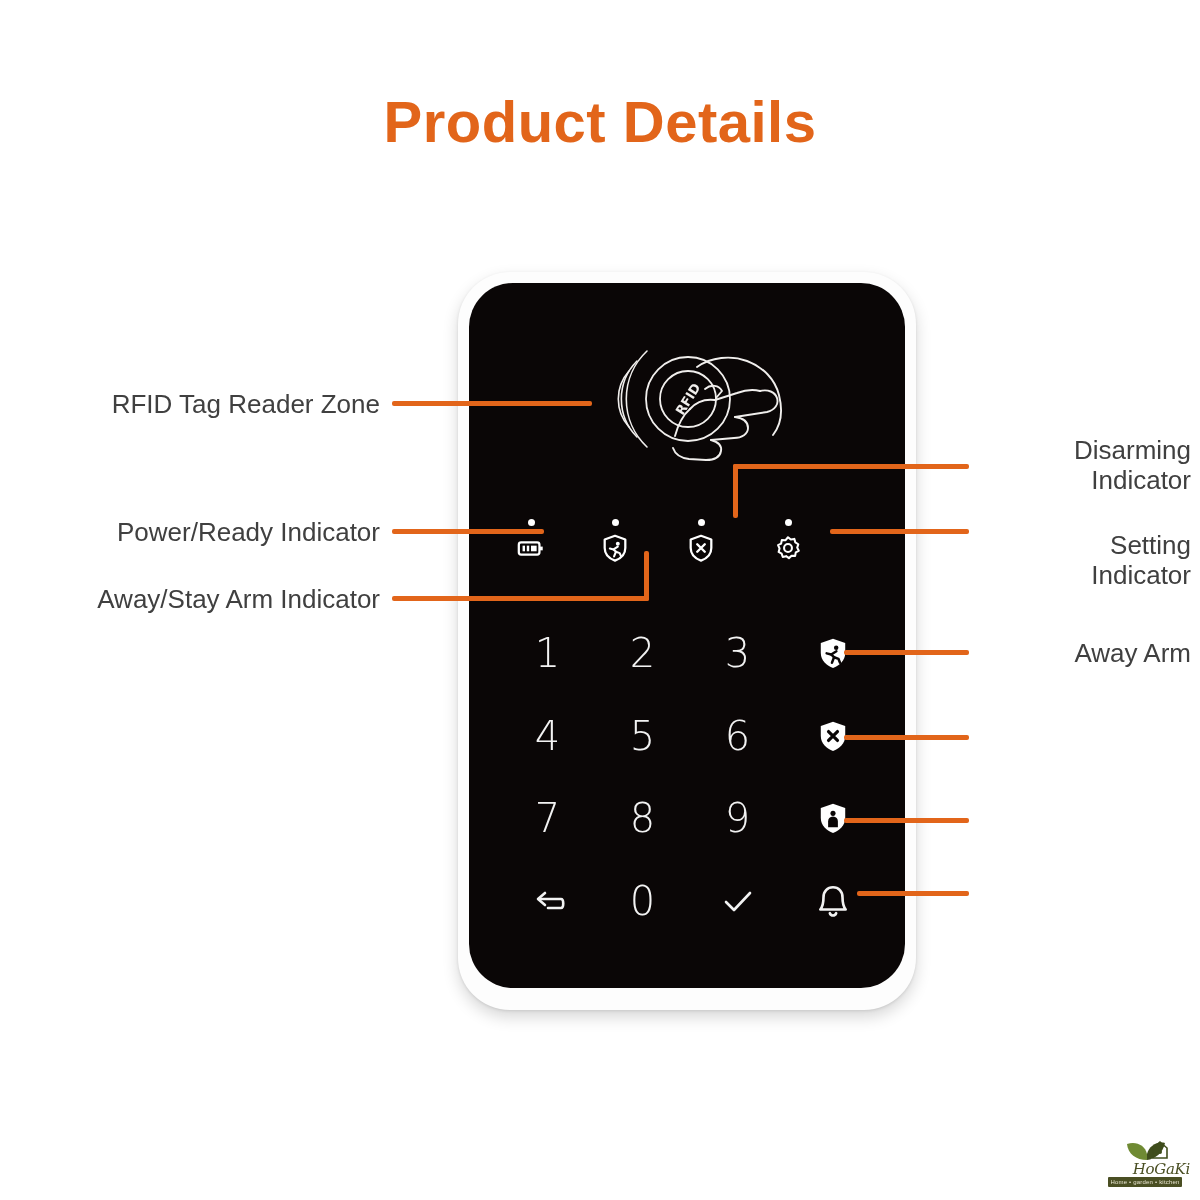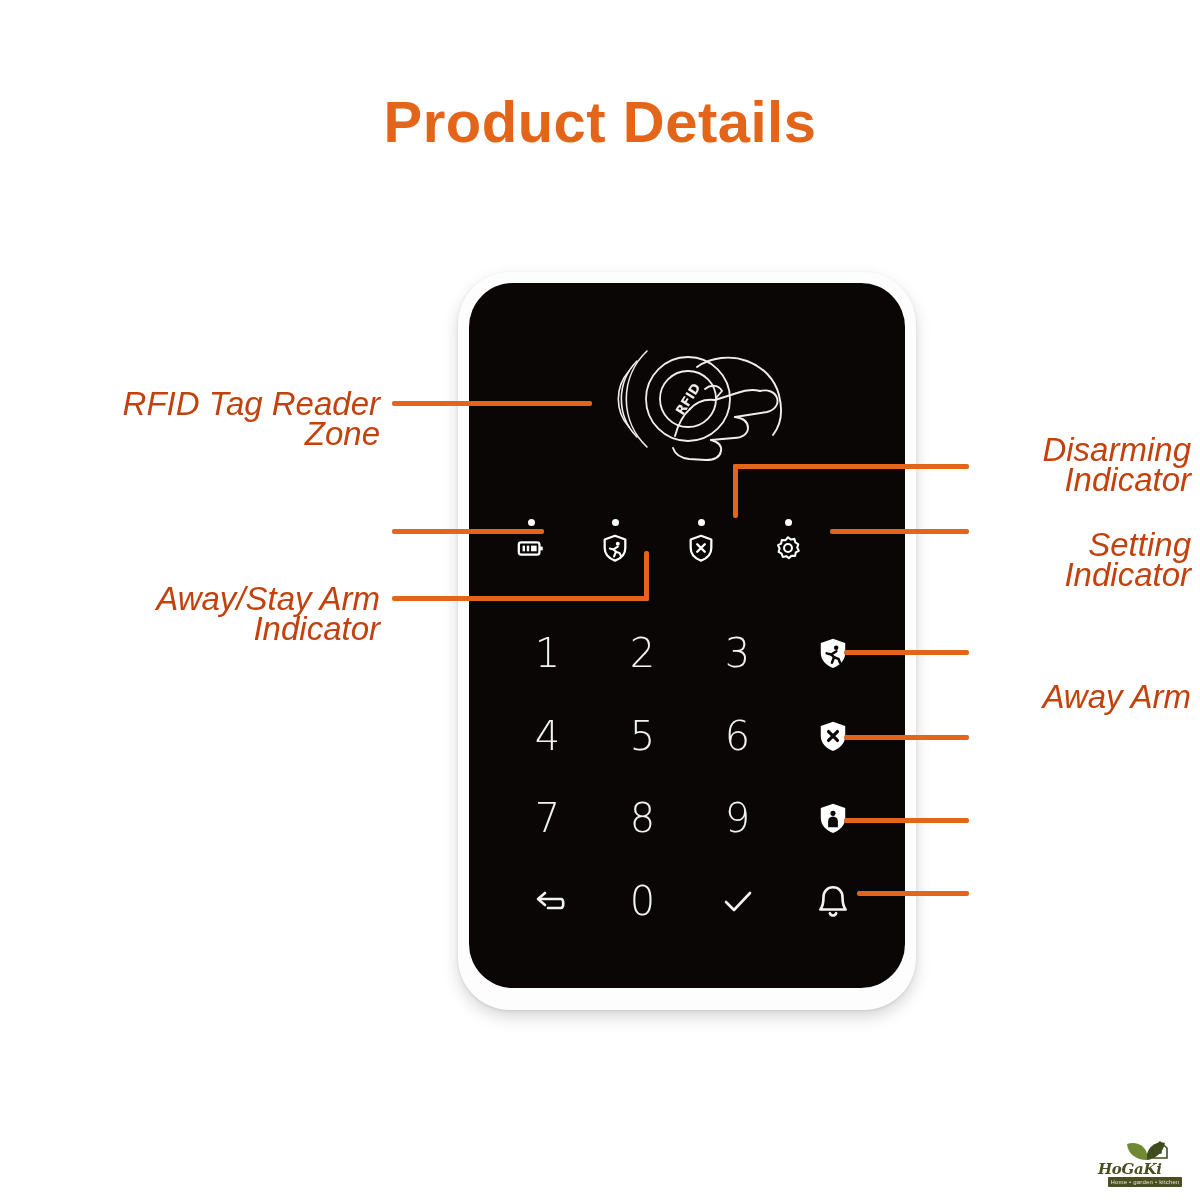--- a/index.html
+++ b/index.html
@@ -83,37 +83,36 @@
     position: absolute;
     background: #E2651A;
     border-radius: 2px;
   }
   .lead-h { height: 5px; }
   .lead-v { width: 5px; }
 
   
   .label {
     position: absolute;
-    color: #c2410c;
-    font-size: 33px;
+    color: #404040;
+    font-size: 26px;
     line-height: 30px;
     white-space: pre-line;
-    font-style: italic;
   }
   .label.right { text-align: right; }
   .label.left  { text-align: right; }
 
   
   .watermark { position: absolute; left: 1098px; top: 1138px; width: 92px; height: 52px; }
   .wm-leaves { position: absolute; left: 26px; top: 0px; width: 46px; height: 24px; }
   .wm-name {
     position: absolute; left: 0; top: 22px; width: 92px;
-    text-align: left;
+    text-align: right;
     font-family: "DejaVu Serif", serif;
-    font-weight: bold; font-style: italic;
+    font-weight: normal; font-style: italic;
     font-size: 15px; color: #4a4f23; letter-spacing: -0.3px;
   }
   .wm-tag {
     position: absolute; left: 10px; top: 39px; width: 74px; height: 10px;
     background: #4a4f23; border-radius: 1px;
     color: #e7e4cf; font-size: 6px; line-height: 10px;
     text-align: center; letter-spacing: 0.2px;
     font-family: "Liberation Sans", sans-serif;
   }
 </style>
@@ -276,30 +275,31 @@
 
   <div class="lead lead-h" style="left:830px; top:529px; width:139px;"></div>
 
   <div class="lead lead-h" style="left:844px; top:650px; width:125px;"></div>
   <div class="lead lead-h" style="left:844px; top:735px; width:125px;"></div>
   <div class="lead lead-h" style="left:844px; top:818px; width:125px;"></div>
   <div class="lead lead-h" style="left:857px; top:891px; width:112px;"></div>
 
   <div class="label left" style="left:60px; top:389px; width:320px;">RFID Tag Reader Zone</div>
 
+  <div class="label left" style="left:60px; top:517px; width:320px;">Power/Ready Indicator</div>
 
   <div class="label left" style="left:40px; top:584px; width:340px;">Away/Stay Arm Indicator</div>
 
   <div class="label right" style="left:981px; top:435px; width:210px;">Disarming
 Indicator</div>
 
   <div class="label right" style="left:981px; top:530px; width:210px;">Setting
 Indicator</div>
 
-  <div class="label right" style="left:981px; top:638px; width:210px;margin-top:44px;">Away Arm</div>
+  <div class="label right" style="left:981px; top:638px; width:210px;">Away Arm</div>
 
 
 
 
   <div class="watermark">
     <svg class="wm-leaves" viewBox="0 0 46 24">
       <path d="M23 22 C12 22 4 16 3 6 C12 3 21 7 23 16 Z" fill="#6f8a33"></path>
       <path d="M23 22 C31 21 39 15 41 5 C33 3 25 8 23 16 Z" fill="#3f4d1c"></path>
       <path d="M36 4 L43 10 L43 20 L29 20 L29 10 Z" fill="none" stroke="#3f4d1c" stroke-width="1.6"></path>
       <circle cx="36" cy="14" r="2" fill="#3f4d1c"></circle>

